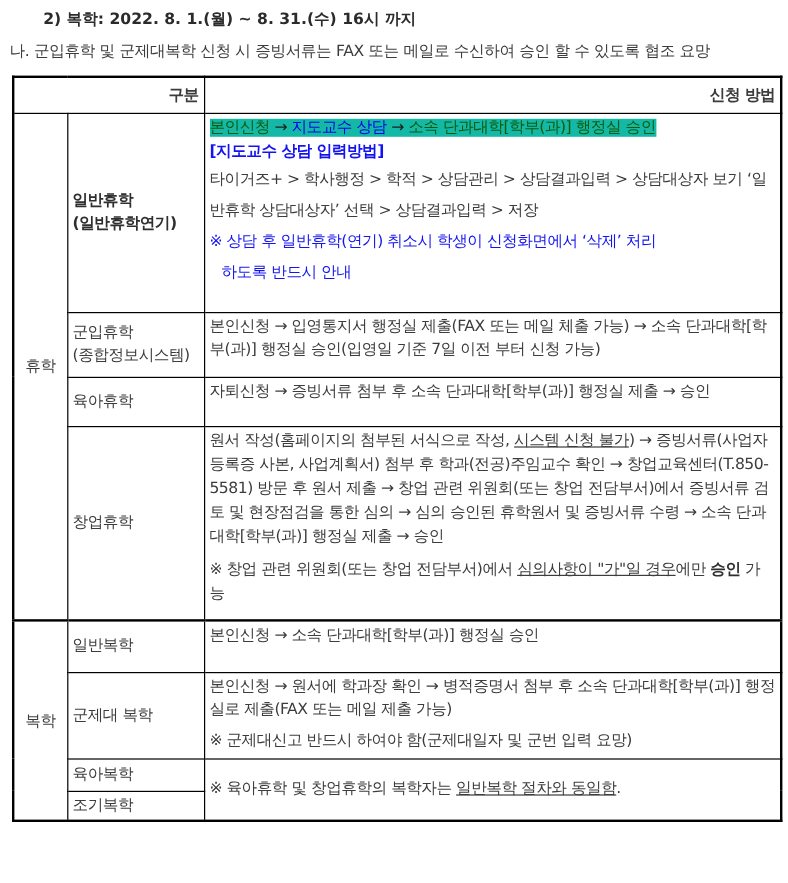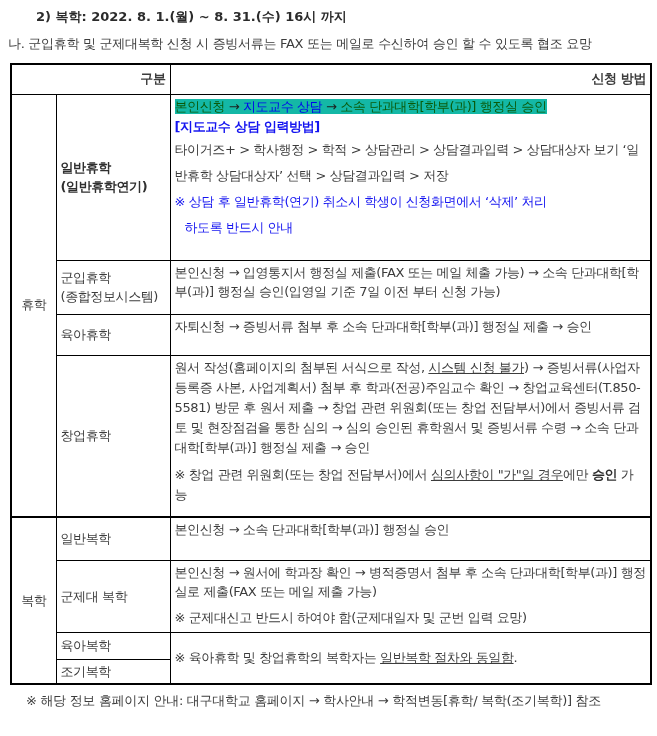--- a/index.html
+++ b/index.html
@@ -159,14 +159,13 @@
           <p class="line19"><span>※ 육아휴학 및 창업휴학의 복학자는 </span><span class="u">일반복학 절차와 동일함</span><span>.</span></p>
         </td>
       </tr>
 
       <tr style="height:25px;">
         <td class="lbl">조기복학</td>
       </tr>
     </tbody>
   </table>
 
-  <div class="footer">※ 해당 정보 홈페이지 안내: 대구대학교 홈페이지 → 학사안내 → 학적변동[휴학/ 복학(조기복학)] 참조</div>
 </div>
 
 </body></html>

